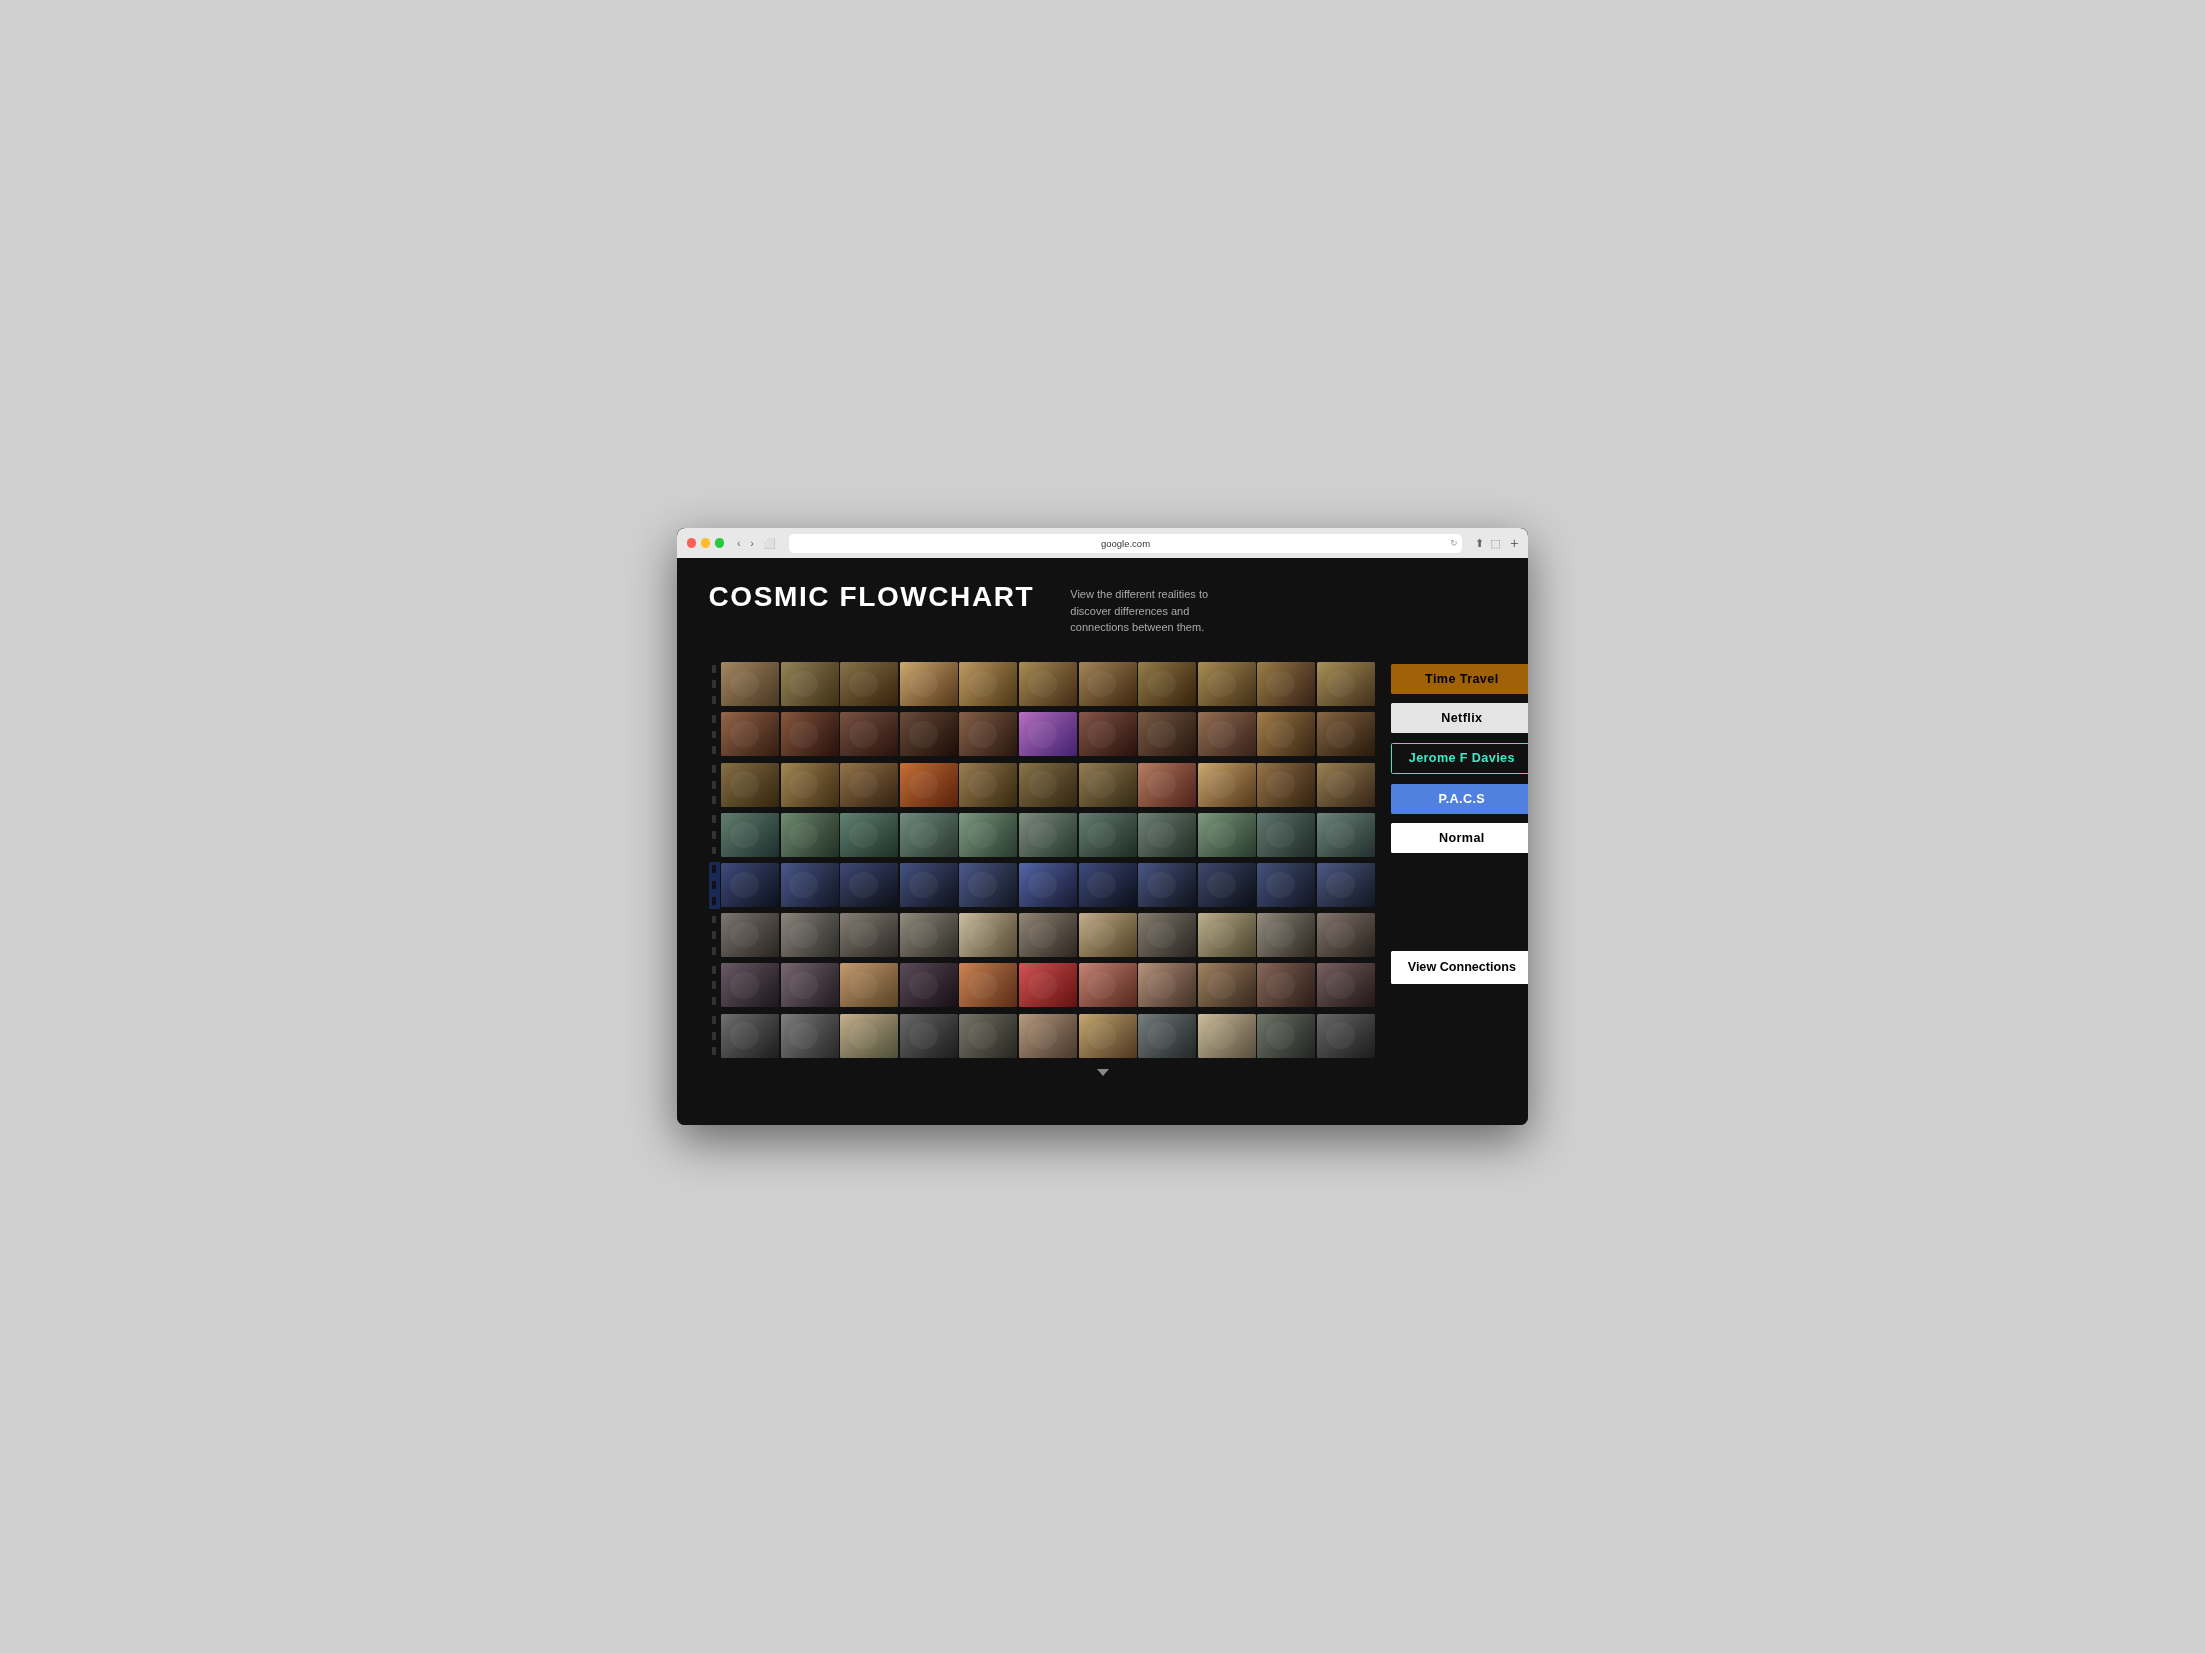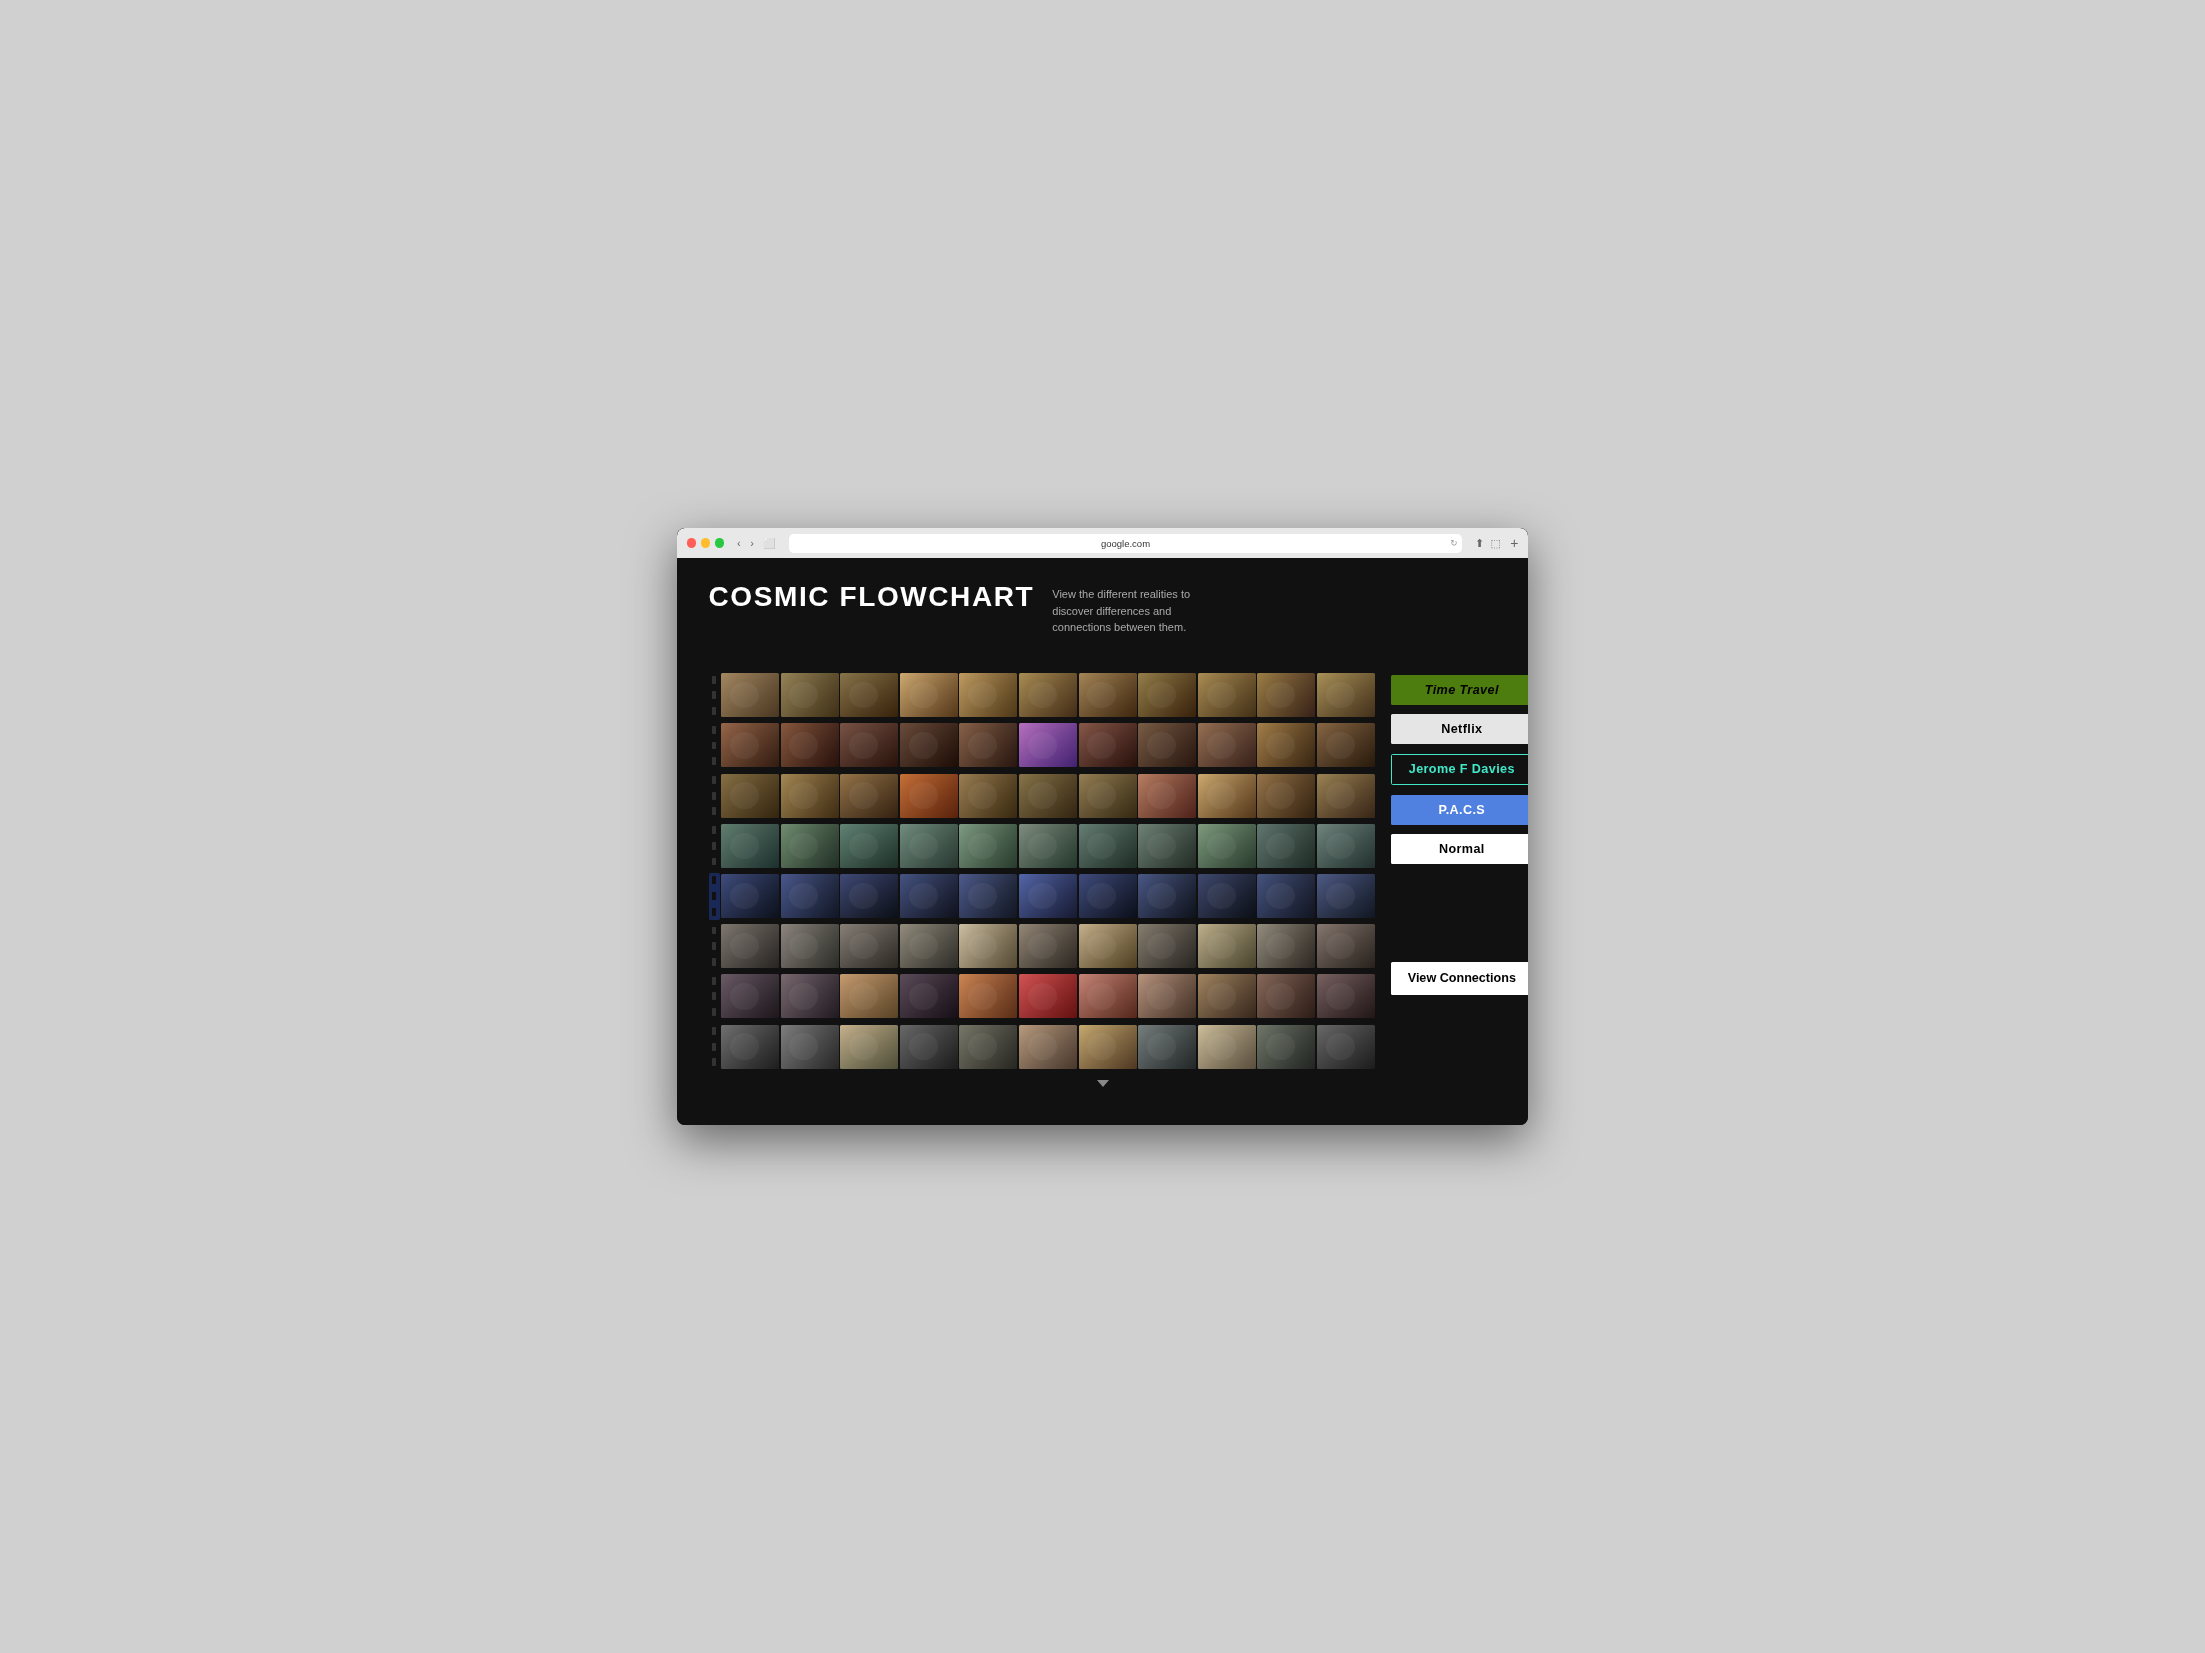--- a/index.html
+++ b/index.html
@@ -117,22 +117,22 @@
     .app-content {
       background: #111111;
       min-height: 567px;
       padding: 23.6px 31.5px;
       position: relative;
     }
 
     .header {
       display: flex;
       align-items: flex-start;
-      gap: 18px;
-      margin-bottom: 36px;
+      gap: 36px;
+      margin-bottom: 25px;
     }
 
     .app-title {
       font-size: 28px;
       font-weight: 900;
       color: white;
       letter-spacing: 1.6px;
       text-transform: uppercase;
       font-family: 'Arial Black', 'Arial Bold', Arial, sans-serif;
       line-height: 1.1;
@@ -261,23 +261,22 @@
       font-size: 12.6px;
       font-weight: 700;
       text-align: center;
       cursor: pointer;
       border: none;
       border-radius: 1.6px;
       letter-spacing: 0.4px;
     }
 
     .tag-time-travel {
-      background: #4d7c0f;
+      background: #a16207;
       color: black;
-      font-style: italic;
     }
 
     .tag-netflix {
       background: #e5e5e5;
       color: black;
     }
 
     .tag-jerome {
       background: transparent;
       color: #40e8c8;

